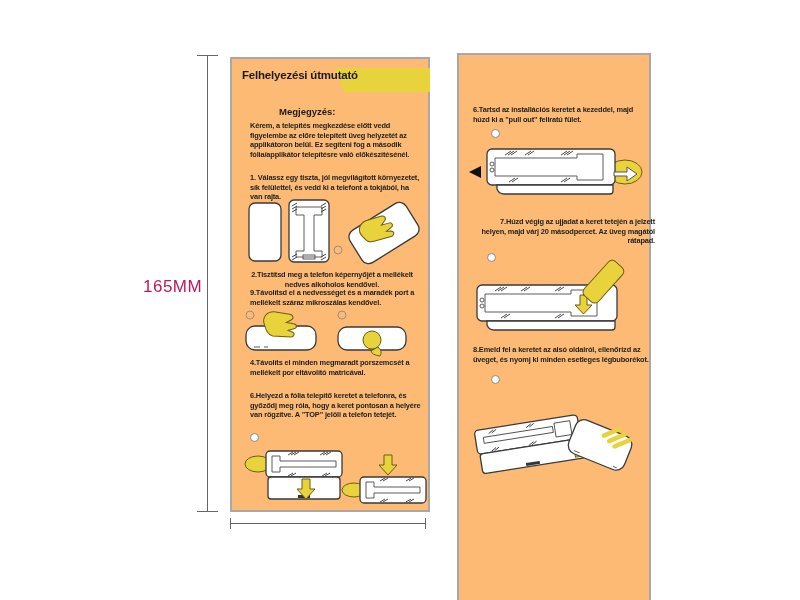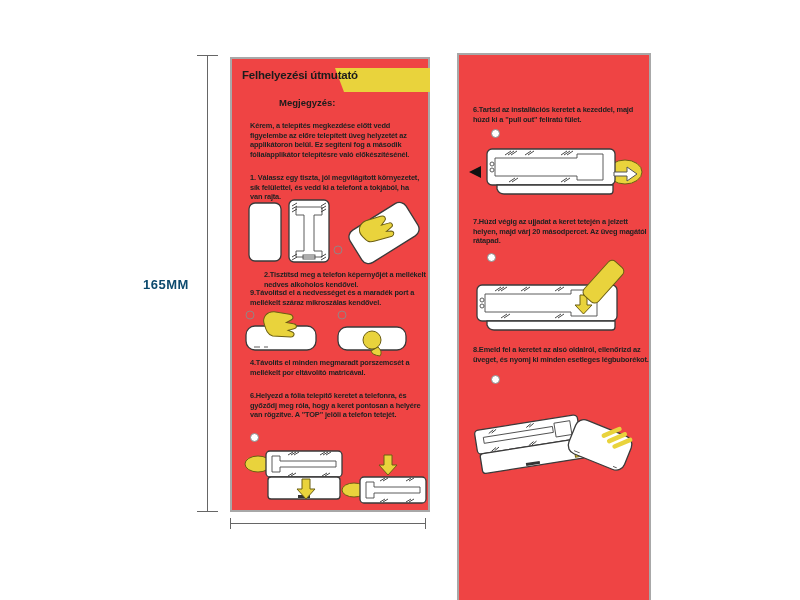--- a/index.html
+++ b/index.html
@@ -1,28 +1,28 @@
 <!DOCTYPE html>
 <html><head>
 <meta charset="utf-8">
 <style>
   html,body{margin:0;padding:0;background:#fff;}
   #stage{position:relative;width:800px;height:600px;background:#ffffff;overflow:hidden;
          font-family:"Liberation Sans", sans-serif;color:#1b1b1b;}
-  .panel{position:absolute;background:#ef4444;border:2px solid #a8a8a8;box-sizing:border-box;}
+  .panel{position:absolute;background:#fdba74;border:2px solid #a8a8a8;box-sizing:border-box;}
   #left-panel{left:230px;top:57px;width:200px;height:455px;}
   #right-panel{left:457px;top:53px;width:194px;height:557px;}
   .title{position:absolute;left:10px;top:10px;font-size:11.5px;font-weight:bold;letter-spacing:-0.2px;white-space:nowrap;z-index:2;}
   .banner{position:absolute;right:-2px;top:9px;width:95px;height:24px;background:#e9d33c;
           clip-path:polygon(0 0,100% 0,100% 100%,9px 100%);}
-  .note-heading{position:absolute;left:18px;top:38px;font-size:9.5px;font-weight:bold;padding-left:29px;}
+  .note-heading{position:absolute;left:18px;top:47px;font-size:9.5px;font-weight:bold;padding-left:29px;}
   .body-text{position:absolute;font-size:7.4px;font-weight:700;line-height:1.3;letter-spacing:-0.15px;color:#222;}
   .marker{position:absolute;width:7px;height:7px;border:1px solid #8a8a8a;border-radius:50%;background:#fff;}
   .dim-line{position:absolute;background:#666;}
-  .dim-label{position:absolute;font-size:13px;color:#0c4a6e;letter-spacing:0.5px;font-weight:bold;}
+  .dim-label{position:absolute;font-size:17px;color:#be185d;letter-spacing:0.5px;}
   svg{position:absolute;overflow:visible;}
   .ln{stroke:#3a3a3a;fill:none;stroke-width:1.3;}
   .lnthin{stroke:#4a4a4a;fill:none;stroke-width:0.9;}
   .wh{fill:#ffffff;}
   .yl{fill:#e9d33c;stroke:#6b5e13;stroke-width:1;}
   .hatch{stroke:#333;stroke-width:0.9;fill:none;}
 </style>
 </head>
 <body>
 
@@ -59,21 +59,21 @@
           <path d="M75,60 l5,-3 M75,63 l5,-3"></path>
         </g>
       </g>
       <circle class="lnthin" cx="92" cy="53" r="4" style="stroke:#8a8a8a"></circle>
       <g transform="translate(138,36) rotate(-32)">
         <rect class="ln wh" x="-33" y="-19" width="66" height="38" rx="8"></rect>
         <path class="yl" d="M-20,-8 C-22,-16 -16,-21 -9,-20 l15,4 c4,1 4,5 1,6 l-5,2 7,2 c4,1 3,5 0,5 l-6,1 4,2 c3,2 1,5 -2,5 l-17,-5 C-19,0 -19,-3 -20,-8 Z"></path>
       </g>
     </svg>
 
-    <div class="body-text" style="left:32px;top:211px;width:172px;">2.Tisztítsd meg a telefon képernyőjét a mellékelt nedves alkoholos kendővel.</div>
+    <div class="body-text" style="left:14px;top:211px;width:172px;text-align:center;">2.Tisztítsd meg a telefon képernyőjét a mellékelt nedves alkoholos kendővel.</div>
     <div class="body-text" style="left:18px;top:229px;width:172px;">9.Távolítsd el a nedvességet és a maradék port a mellékelt száraz mikroszálas kendővel.</div>
 
     <svg style="left:10px;top:248px;" width="176" height="50" viewBox="0 0 176 50">
       <circle class="lnthin" cx="8" cy="8" r="4" style="stroke:#8a8a8a"></circle>
       <g>
         <rect class="ln wh" x="4" y="19" width="70" height="24" rx="9"></rect>
         <path class="lnthin" d="M12,40 h6 M22,40 h4"></path>
         <g transform="translate(20,4) rotate(-6)">
           <path class="yl" d="M1,14 C-1,6 5,1 12,2 l15,4 c4,1 4,5 1,6 l-5,2 7,2 c4,1 3,5 0,5 l-6,1 4,2 c3,2 1,5 -2,5 L8,26 C3,24 2,19 1,14 Z"></path>
         </g>
@@ -136,21 +136,21 @@
         <path d="M60,14 l6,-4 M63,14 l6,-4"></path>
         <path d="M96,14 l6,-4 M99,14 l6,-4 M102,14 l6,-4"></path>
         <path d="M44,41 l6,-4 M47,41 l6,-4"></path>
         <path d="M96,41 l6,-4 M99,41 l6,-4"></path>
       </g>
       <circle class="lnthin" cx="27" cy="23" r="2"></circle>
       <circle class="lnthin" cx="27" cy="29" r="2"></circle>
       <path d="M149,31 h13 v-5 l10,7 -10,7 v-5 h-13 z" fill="#fff" stroke="#555" stroke-width="1"></path>
     </svg>
 
-    <div class="body-text" style="left:14px;top:162px;width:174px;">7.Húzd végig az ujjadat a keret tetején a jelzett helyen, majd várj 20 másodpercet. Az üveg magától rátapad.</div>
+    <div class="body-text" style="left:22px;top:162px;width:174px;text-align:right;">7.Húzd végig az ujjadat a keret tetején a jelzett helyen, majd várj 20 másodpercet. Az üveg magától rátapad.</div>
     <div class="marker" style="left:28px;top:198px;"></div>
 
     <svg style="left:6px;top:192px;" width="182" height="94" viewBox="0 0 182 94">
       <g transform="translate(6,30)">
         <rect class="ln wh" x="6" y="8" width="140" height="36" rx="5"></rect>
         <path class="ln wh" d="M16,44 h128 v6 q0,3 -3,3 h-118 q-5,0 -7,-5 z"></path>
         <path class="lnthin" d="M14,17 h86 v-4 h26 v26 h-26 v-4 h-86 z"></path>
         <g class="hatch">
           <path d="M24,14 l6,-4 M27,14 l6,-4 M30,14 l6,-4"></path>
           <path d="M50,14 l6,-4 M53,14 l6,-4"></path>

